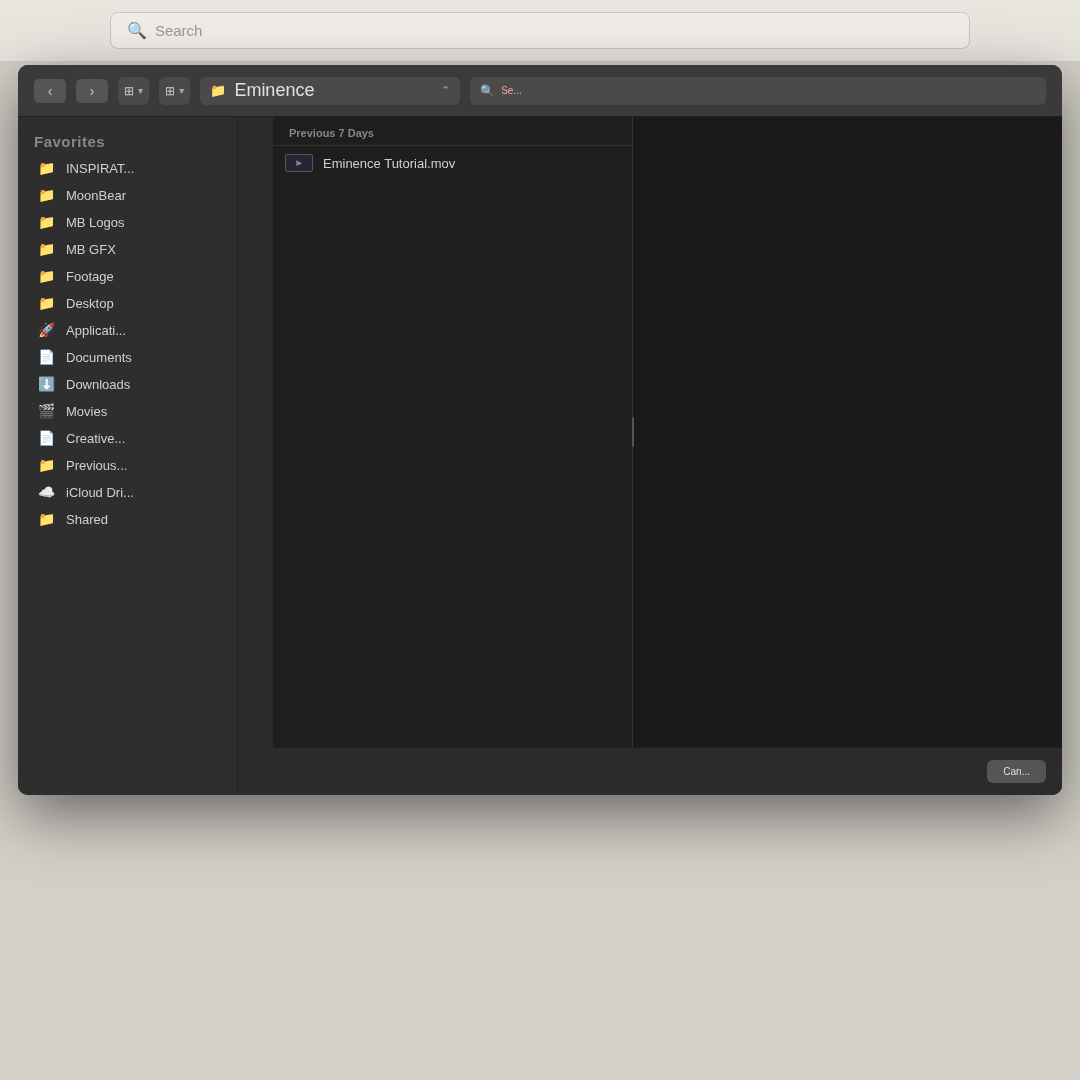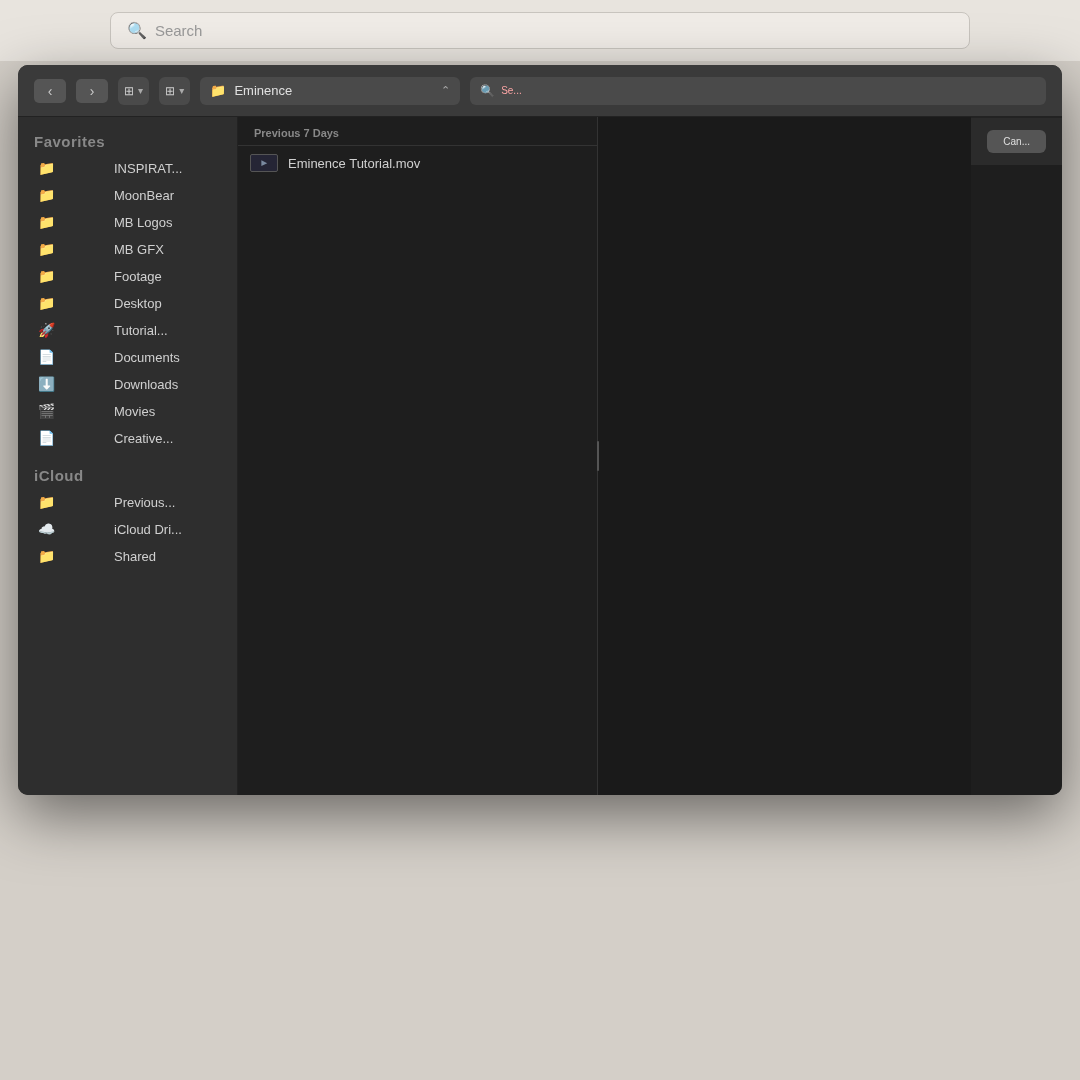--- a/index.html
+++ b/index.html
@@ -118,21 +118,21 @@
       cursor: pointer;
     }
 
     .location-folder-icon {
       font-size: 13px;
       color: #7ab3e8;
     }
 
     .location-text {
       color: #e0e0e0;
-      font-size: 13px;
+      font-size: 18px;
       flex: 1;
     }
 
     .location-arrows {
       color: #aaa;
       font-size: 11px;
     }
 
     .toolbar-search {
       background: #4a4a4a;
@@ -200,30 +200,30 @@
       text-align: center;
       flex-shrink: 0;
     }
 
     .sidebar-item-label {
       color: #d0d0d0;
       font-size: 13px;
       white-space: nowrap;
       overflow: hidden;
       text-overflow: ellipsis;
-      margin-left: 48px;
     }
 
     
     .main-content {
       flex: 1;
       background: #1e1e1e;
       display: flex;
-      flex-direction: row;
-      overflow: hidden;
+      flex-direction: column;
+      overflow: hidden;
+      margin-left: 35px;
     }
 
     
     .file-list-container {
       flex: 1;
       display: flex;
       overflow: hidden;
     }
 
     .file-list-panel {
@@ -389,41 +389,40 @@
           <div class="sidebar-item">
       <span class="sidebar-item-icon" style="color:#7ab3e8">📁</span>
       <span class="sidebar-item-label">Footage</span>
     </div>
           <div class="sidebar-item">
       <span class="sidebar-item-icon" style="color:#7ab3e8">📁</span>
       <span class="sidebar-item-label">Desktop</span>
     </div>
           <div class="sidebar-item">
       <span class="sidebar-item-icon" style="color:#aaa">🚀</span>
-      <span class="sidebar-item-label">Tutorial...</span>
+      <span class="sidebar-item-label">Applicati...</span>
     </div>
           <div class="sidebar-item">
       <span class="sidebar-item-icon" style="color:#aaa">📄</span>
       <span class="sidebar-item-label">Documents</span>
     </div>
           <div class="sidebar-item">
       <span class="sidebar-item-icon" style="color:#aaa">⬇️</span>
       <span class="sidebar-item-label">Downloads</span>
     </div>
           <div class="sidebar-item">
       <span class="sidebar-item-icon" style="color:#aaa">🎬</span>
       <span class="sidebar-item-label">Movies</span>
     </div>
           <div class="sidebar-item">
       <span class="sidebar-item-icon" style="color:#aaa">📄</span>
       <span class="sidebar-item-label">Creative...</span>
     </div>
         </div>
 
-      <div class="sidebar-section-header" style="margin-top:10px;">iCloud</div>
 
       <div id="icloud-list">
           <div class="sidebar-item">
       <span class="sidebar-item-icon">📁</span>
       <span class="sidebar-item-label">Previous...</span>
     </div>
           <div class="sidebar-item">
       <span class="sidebar-item-icon">☁️</span>
       <span class="sidebar-item-label">iCloud Dri...</span>
     </div>

